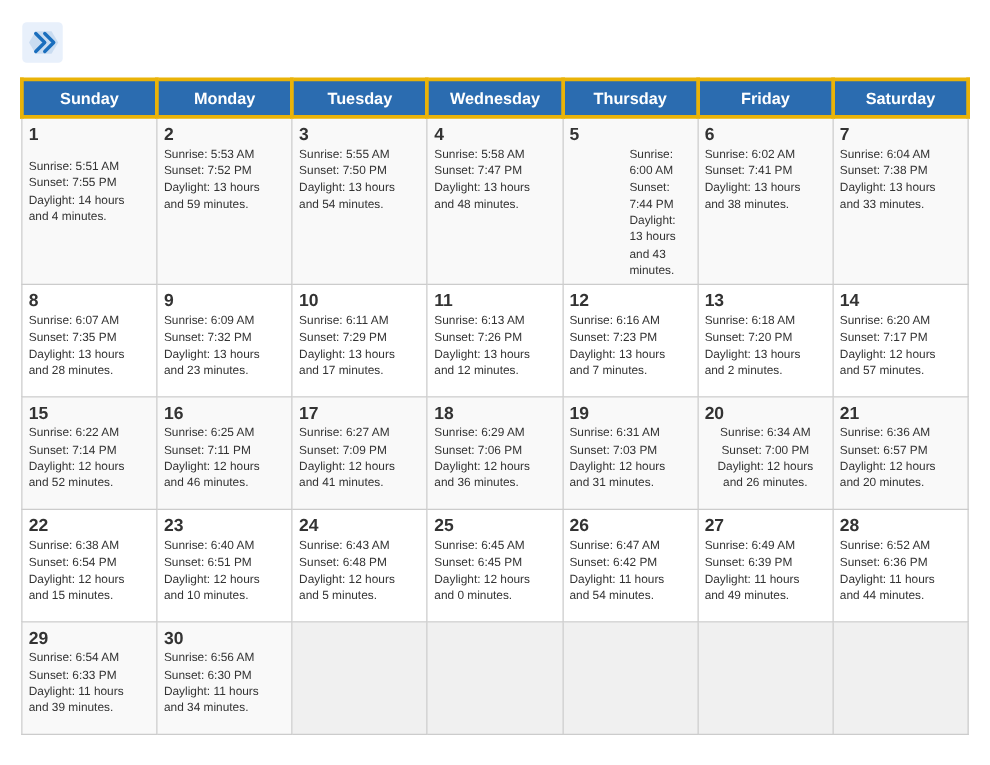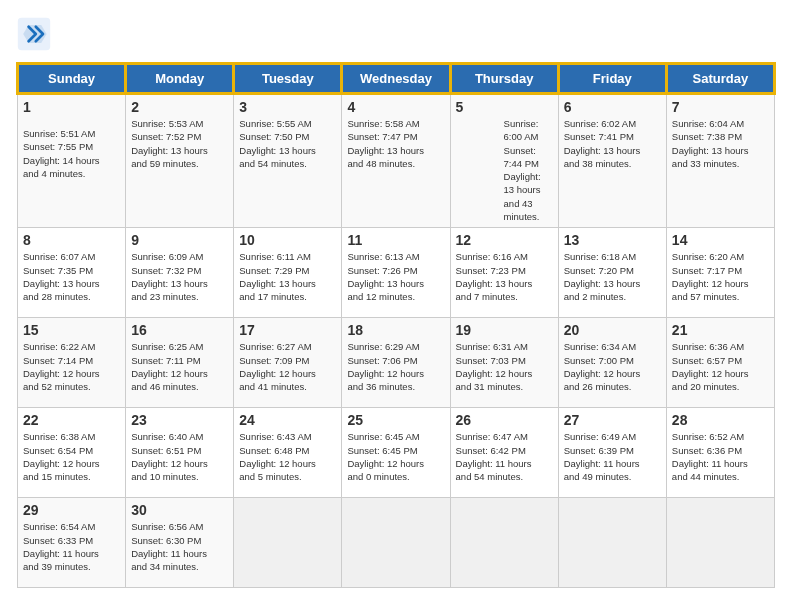--- a/index.html
+++ b/index.html
@@ -259,21 +259,21 @@
         </td>
         <td>
           <span class="day-num">19</span>
           <div class="day-info" style="white-space: pre-line;">Sunrise: 6:31 AM
 Sunset: 7:03 PM
 Daylight: 12 hours
 and 31 minutes.</div>
         </td>
         <td>
           <span class="day-num">20</span>
-          <div class="day-info" style="white-space: pre-line;">Sunrise: 6:34 AM
+          <div class="day-info" style="white-space: pre-line; text-align: center;">Sunrise: 6:34 AM
 Sunset: 7:00 PM
 Daylight: 12 hours
 and 26 minutes.</div>
         </td>
         <td>
           <span class="day-num">21</span>
           <div class="day-info" style="white-space: pre-line;">Sunrise: 6:36 AM
 Sunset: 6:57 PM
 Daylight: 12 hours
 and 20 minutes.</div>

